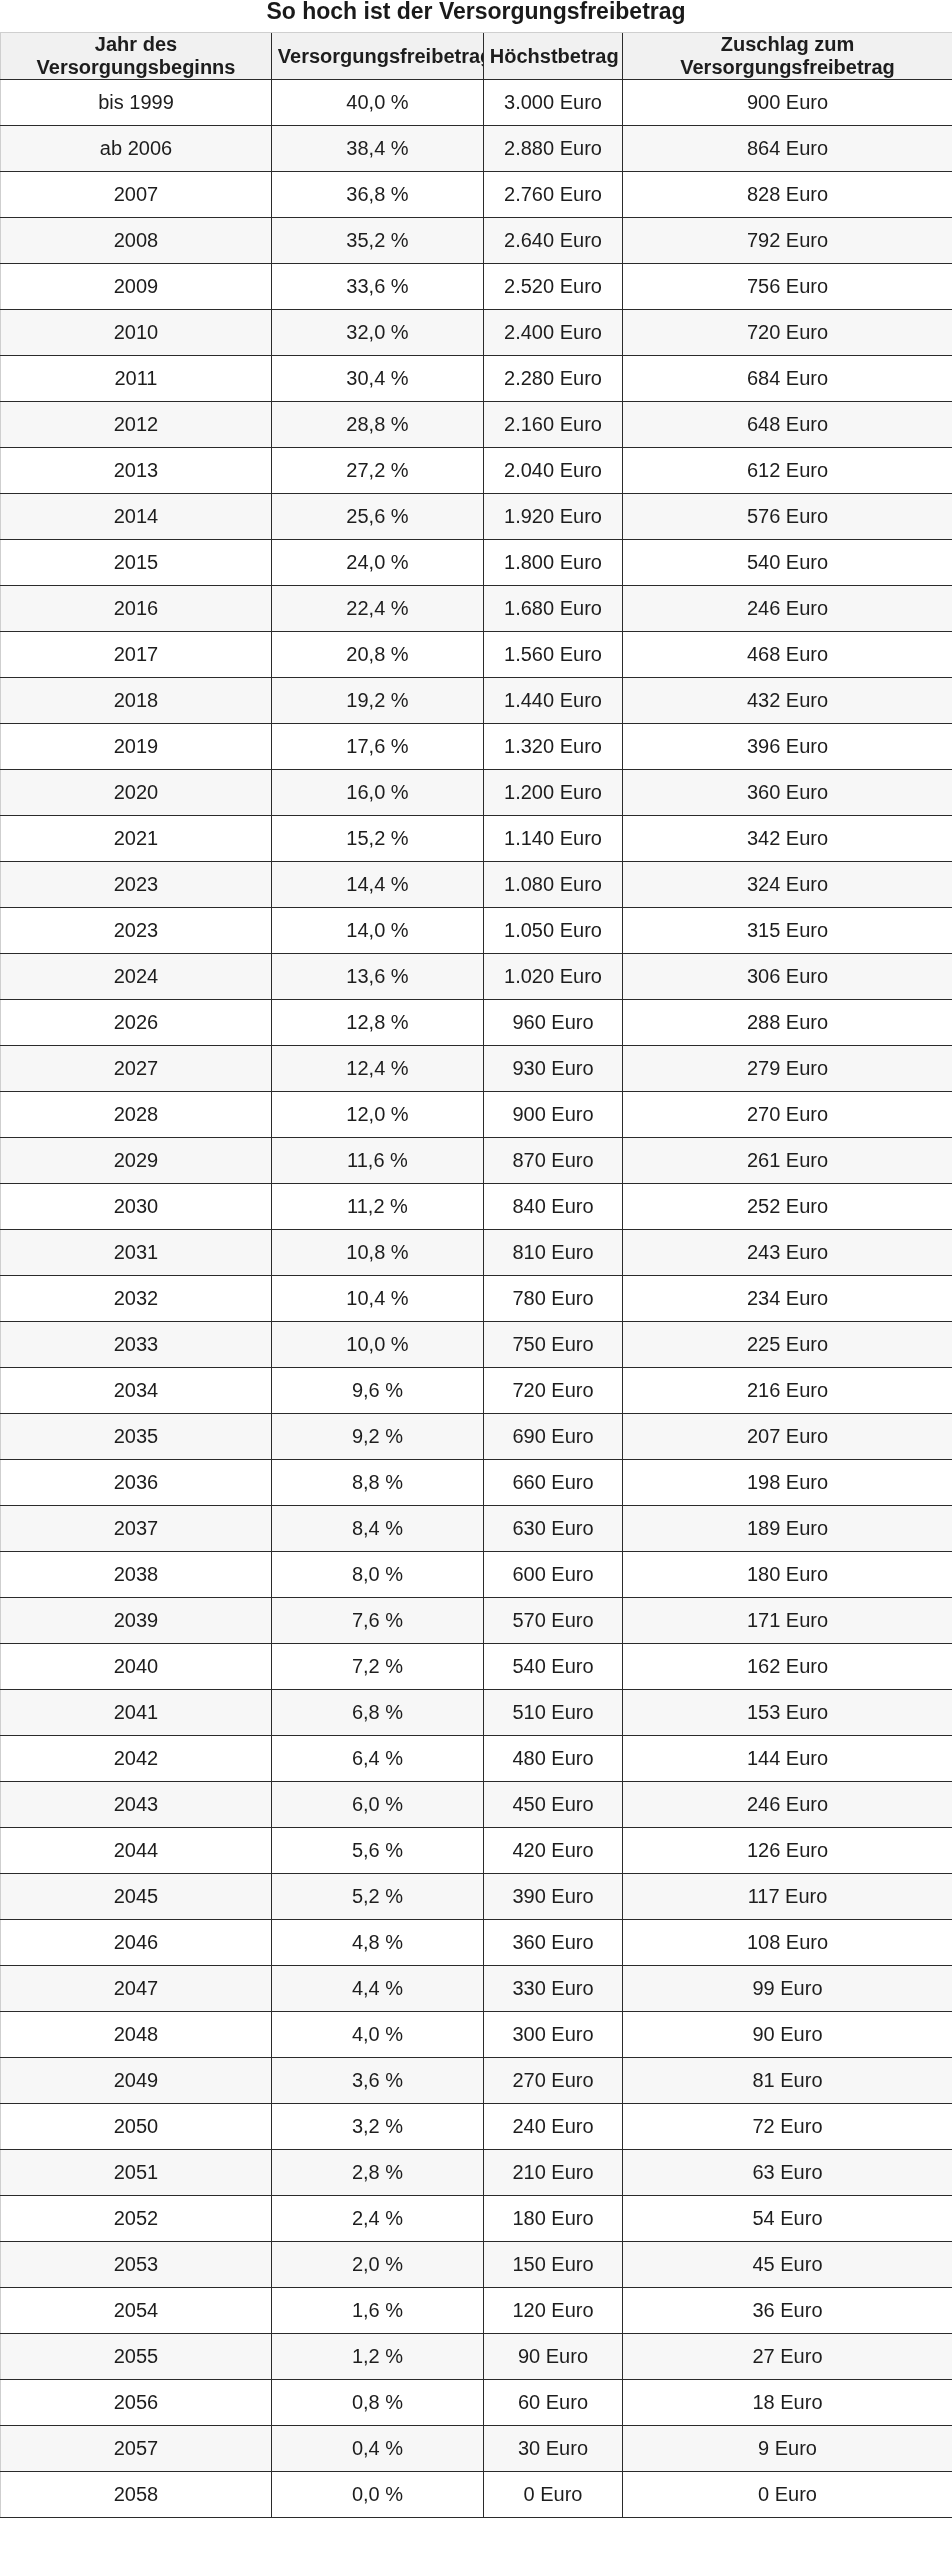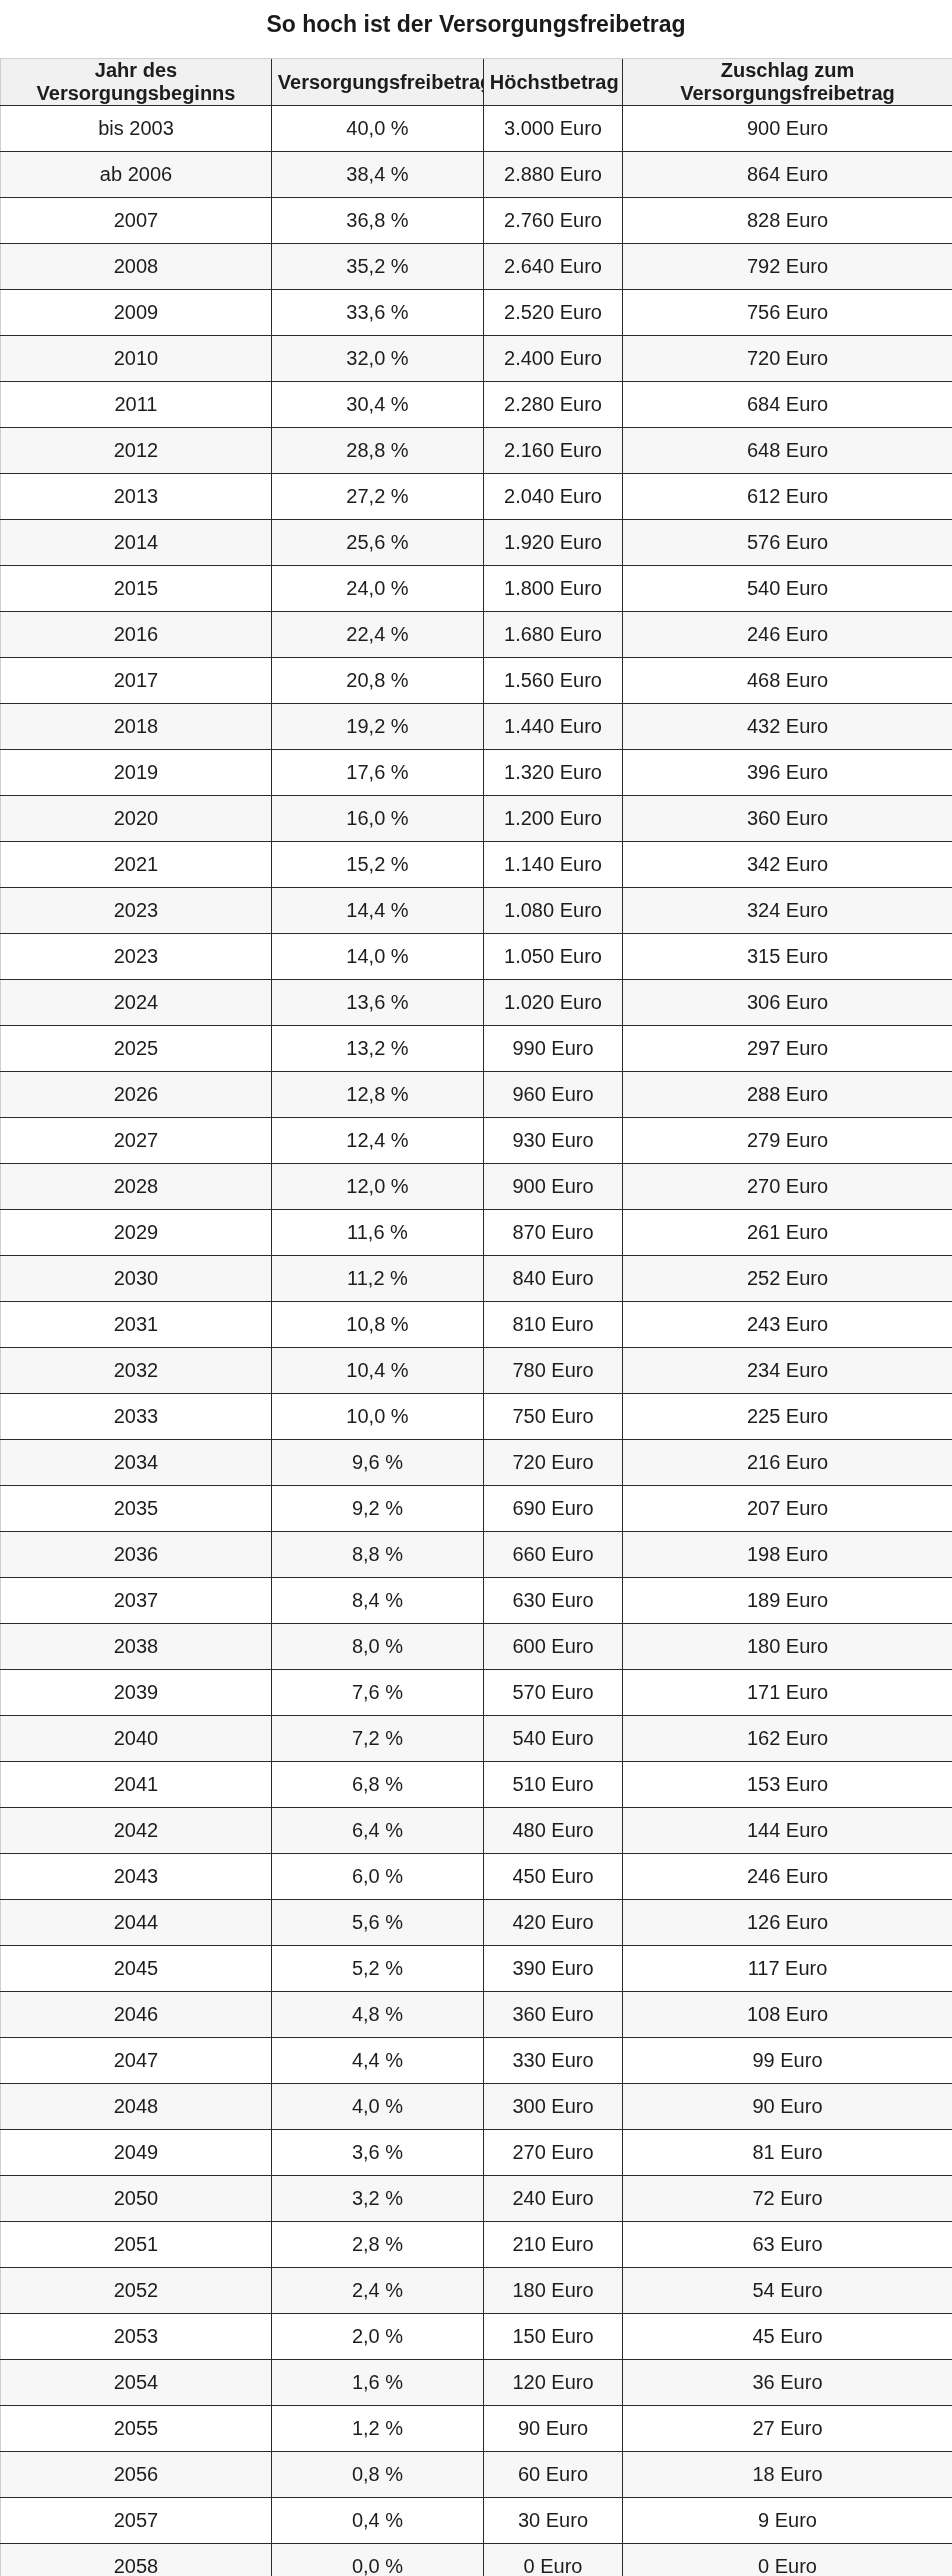--- a/index.html
+++ b/index.html
@@ -12,21 +12,21 @@
   .page {
     width: 952px;
     background: #ffffff;
   }
   .title {
     font-size: 23px;
     line-height: 22px;
     font-weight: 700;
     text-align: center;
     margin: 0;
-    padding: 13px;
+    padding: 0;
     color: #1a1a1a;
     white-space: nowrap;
   }
   table.vf-table {
     width: 952px;
     border-collapse: collapse;
     table-layout: fixed;
     margin-top: 10px;
   }
   col.c1 { width: 271px; }
@@ -87,21 +87,21 @@
     <thead>
       <tr>
         <th>Jahr des Versorgungsbeginns</th>
         <th>Versorgungsfreibetrag</th>
         <th>Höchstbetrag</th>
         <th>Zuschlag zum Versorgungsfreibetrag</th>
       </tr>
     </thead>
     <tbody>
         <tr>
-          <td>bis 2003</td>
+          <td>bis 1999</td>
           <td>40,0 %</td>
           <td>3.000 Euro</td>
           <td>900 Euro</td>
         </tr>
         <tr>
           <td>ab 2006</td>
           <td>38,4 %</td>
           <td>2.880 Euro</td>
           <td>864 Euro</td>
         </tr>
@@ -207,26 +207,20 @@
           <td>1.050 Euro</td>
           <td>315 Euro</td>
         </tr>
         <tr>
           <td>2024</td>
           <td>13,6 %</td>
           <td>1.020 Euro</td>
           <td>306 Euro</td>
         </tr>
         <tr>
-          <td>2025</td>
-          <td>13,2 %</td>
-          <td>990 Euro</td>
-          <td>297 Euro</td>
-        </tr>
-        <tr>
           <td>2026</td>
           <td>12,8 %</td>
           <td>960 Euro</td>
           <td>288 Euro</td>
         </tr>
         <tr>
           <td>2027</td>
           <td>12,4 %</td>
           <td>930 Euro</td>
           <td>279 Euro</td>

